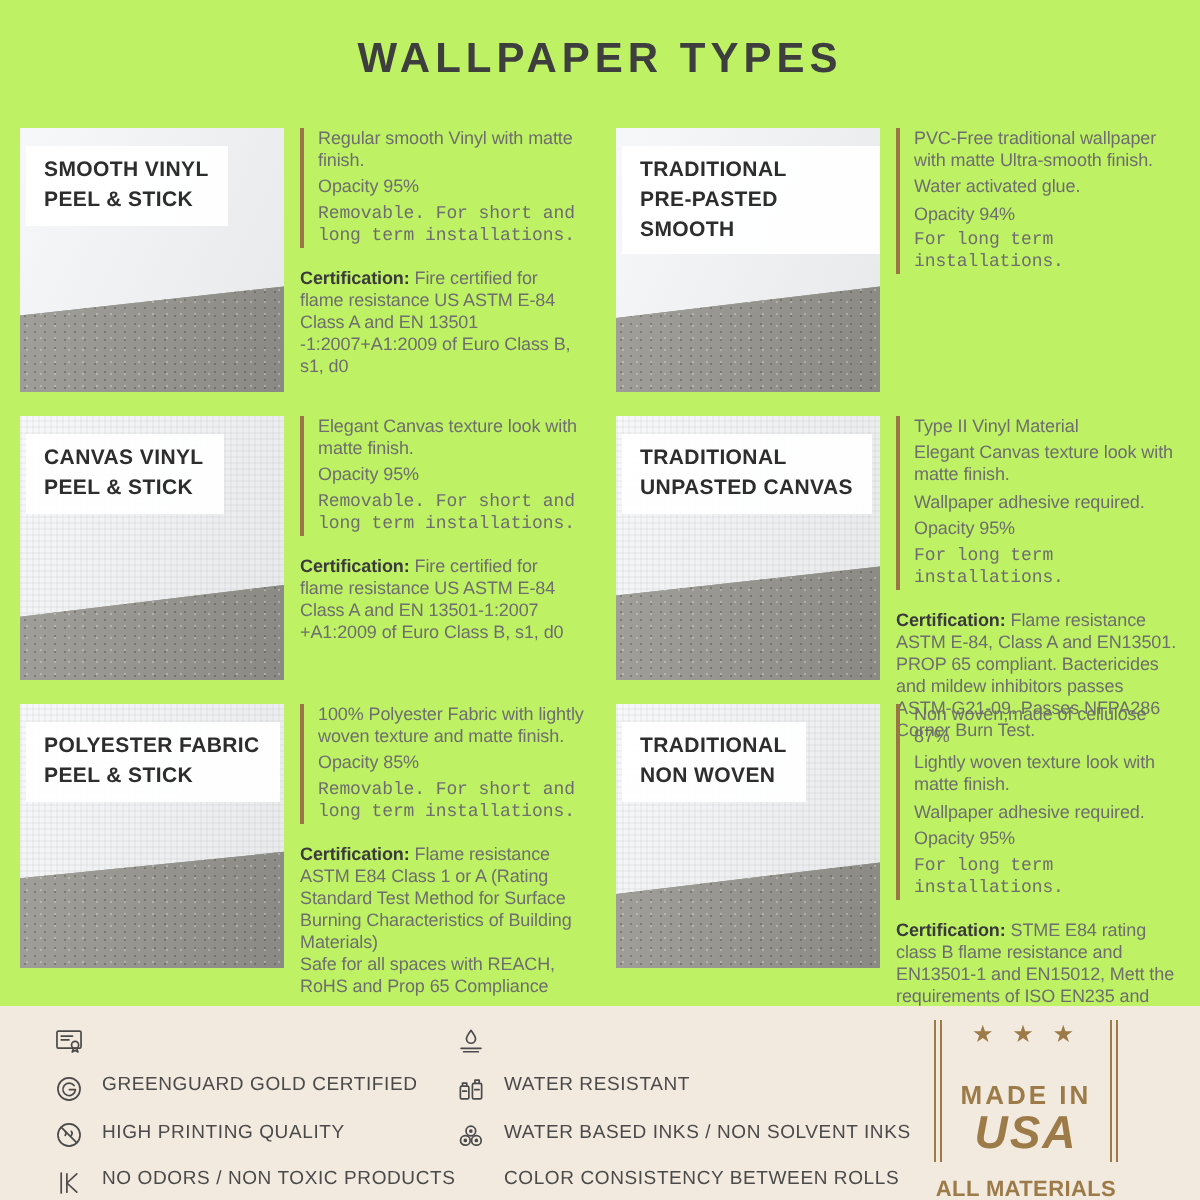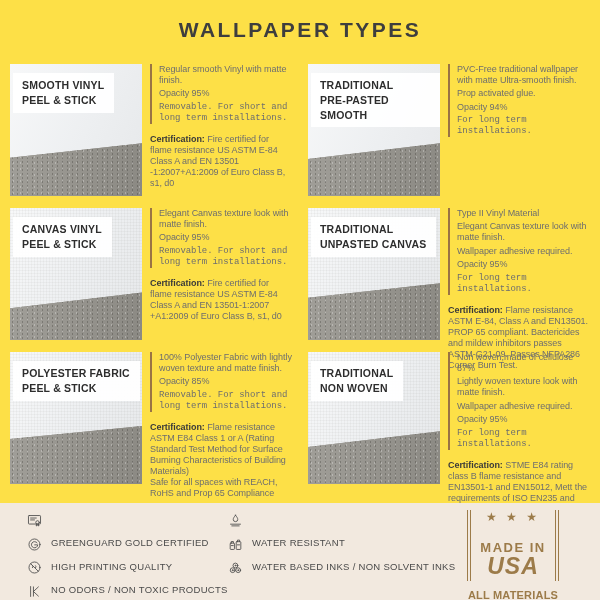--- a/index.html
+++ b/index.html
@@ -1,16 +1,16 @@
 <!DOCTYPE html>
 <html><head>
 <meta charset="utf-8">
 <style>
   html,body{margin:0;padding:0;background:#ffffff;}
-  .page{position:relative;width:600px;height:600px;overflow:hidden;background:#fde047;
+  .page{position:relative;width:600px;height:600px;overflow:hidden;background:#bef264;
         font-family:"Liberation Sans",sans-serif;}
   .title{margin:18px 0 0;text-align:center;font-size:21px;font-weight:600;
          letter-spacing:2.5px;color:#3e3e3e;}
   .grid{margin:22px 10px 0;display:grid;grid-template-columns:1fr 1fr;
         grid-template-rows:repeat(3,132px);column-gap:16px;row-gap:12px;}
   .card{display:flex;gap:8px;align-items:flex-start;}
   .card-image{position:relative;flex:0 0 132px;width:132px;height:132px;overflow:hidden;
         background:linear-gradient(115deg,#f7f8f9 0%,#edeff1 55%,#e6e8ea 100%);text-decoration:underline;}
   .weave::before{content:"";position:absolute;inset:0;
         background:repeating-linear-gradient(0deg,rgba(120,118,110,.06) 0 1px,transparent 1px 3px),
@@ -83,21 +83,21 @@
       <div class="card-image">
         <div class="floor f1"></div>
         <div class="label">
           <div>TRADITIONAL</div>
           <div>PRE-PASTED SMOOTH</div>
         </div>
       </div>
       <div class="card-text">
         <div class="desc">
           <p>PVC-Free traditional wallpaper with matte Ultra-smooth finish.</p>
-          <p>Prop activated glue.</p>
+          <p>Water activated glue.</p>
           <p>Opacity 94%</p>
           <p>For long term installations.</p>
         </div>
       </div>
     </section>
 
     <section class="card">
       <div class="card-image weave">
         <div class="floor f2"></div>
         <div class="label">
@@ -233,20 +233,21 @@
       </div>
       <div class="badge-row">
         <svg class="badge-icon" viewBox="0 0 24 24">
           <circle cx="8" cy="15.8" r="3.4"></circle>
           <circle cx="15.8" cy="15.8" r="3.4"></circle>
           <circle cx="11.9" cy="9.2" r="3.4"></circle>
           <circle cx="8" cy="15.8" r="0.7"></circle>
           <circle cx="15.8" cy="15.8" r="0.7"></circle>
           <circle cx="11.9" cy="9.2" r="0.7"></circle>
         </svg>
+        <span class="badge-label">COLOR CONSISTENCY BETWEEN ROLLS</span>
       </div>
     </div>
 
     <div class="usa">
       <div class="usa-box">
         <div class="usa-stars">★ ★ ★</div>
         <div class="usa-madein">MADE IN</div>
         <div class="usa-big">USA</div>
       </div>
       <div class="usa-sub">

